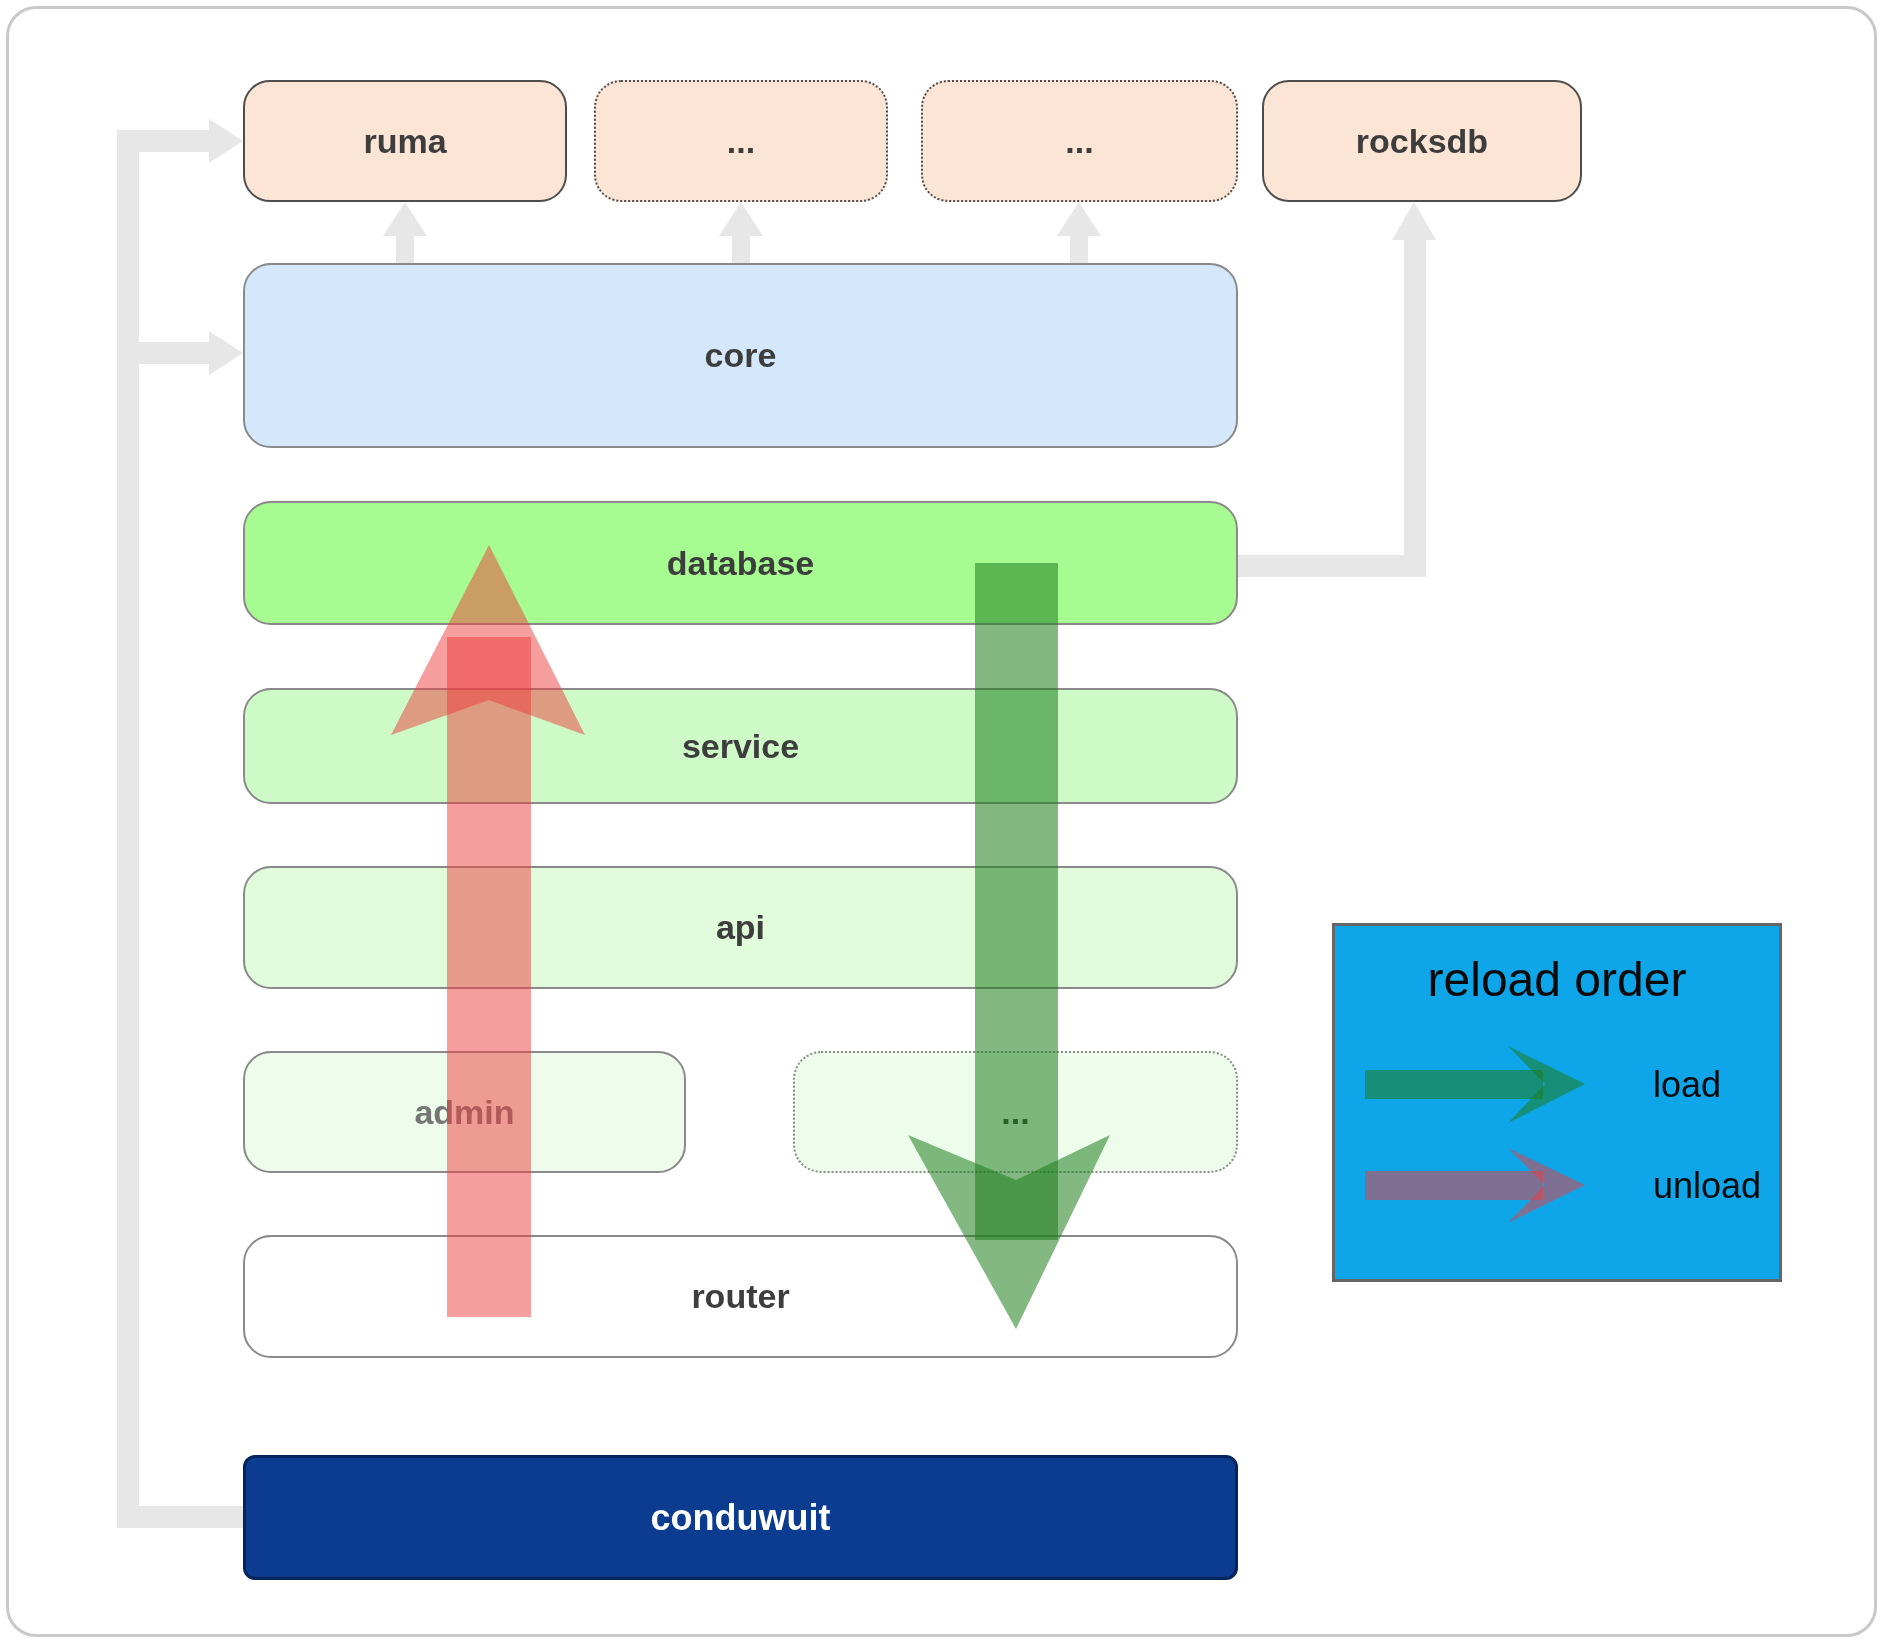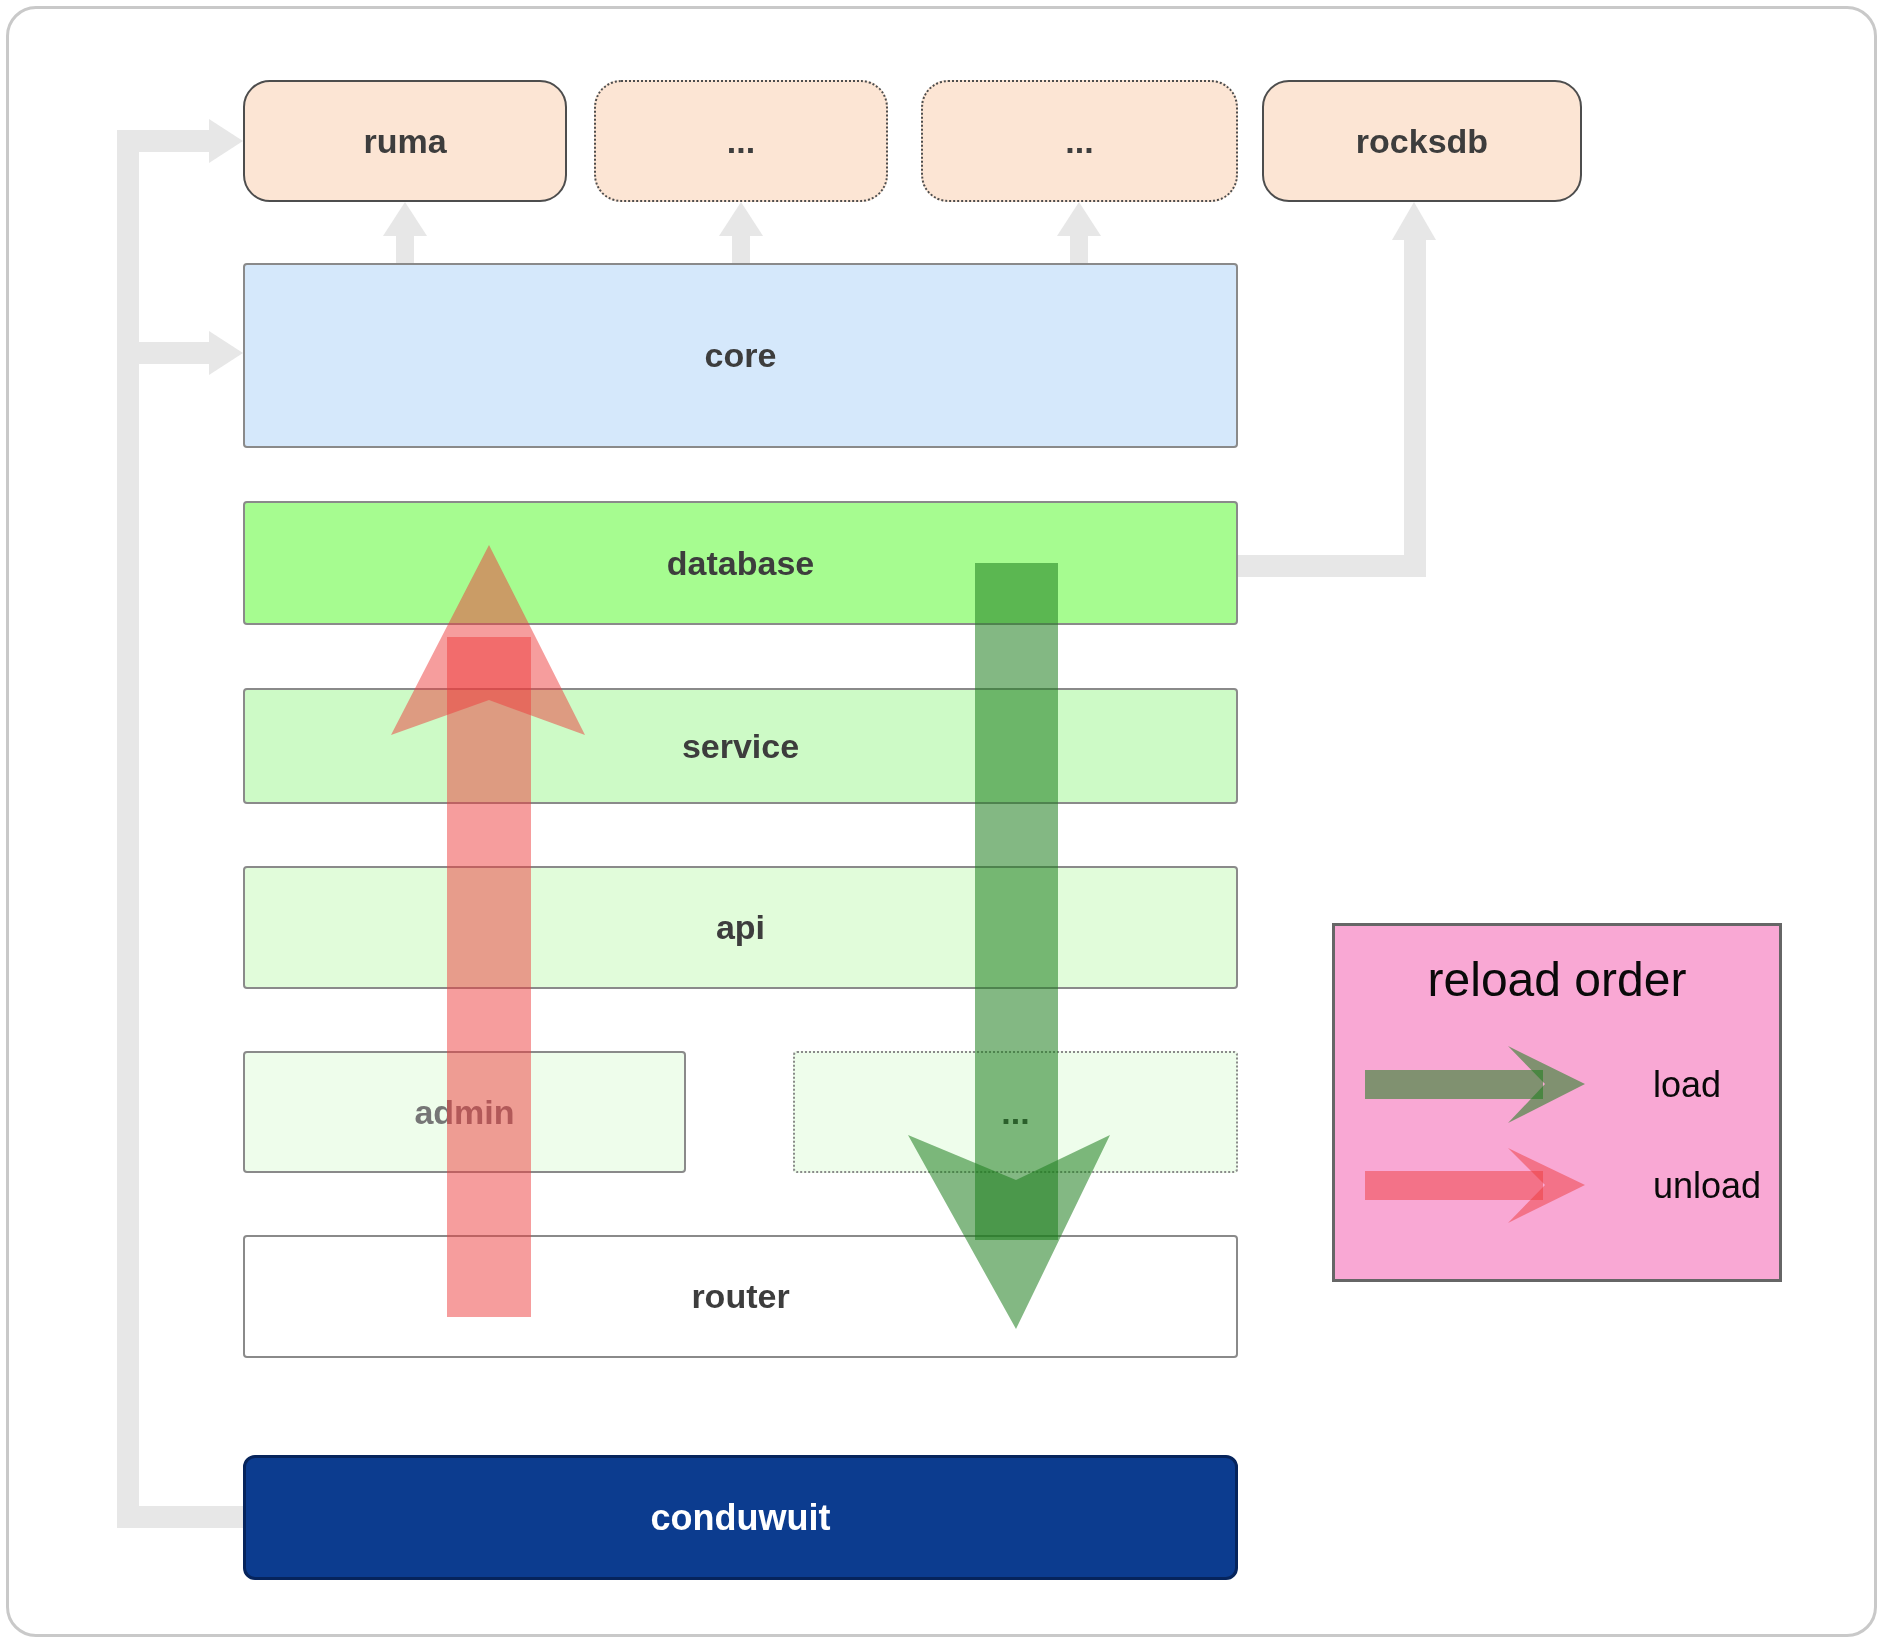--- a/index.html
+++ b/index.html
@@ -3,32 +3,32 @@
 <meta charset="utf-8">
 <style>
   html,body{margin:0;padding:0;background:#ffffff;}
   body{width:1883px;height:1643px;overflow:hidden;font-family:"Liberation Sans",sans-serif;}
   .canvas{position:relative;width:1883px;height:1643px;background:#ffffff;}
   .frame{position:absolute;left:6px;top:6px;right:6px;bottom:6px;border:3px solid #c9c9c9;border-radius:30px;}
   svg.layer{position:absolute;left:0;top:0;width:1883px;height:1643px;pointer-events:none;}
   .connectors{z-index:1;}
   .flows{z-index:3;}
   .box{position:absolute;z-index:2;display:flex;align-items:center;justify-content:center;
-       font-size:34px;font-weight:bold;color:#3d3d3d;border-radius:4px;box-sizing:border-box;}
+       font-size:34px;font-weight:bold;color:#3d3d3d;border-radius:28px;box-sizing:border-box;}
   .module{background:#fce5d4;border:2.5px solid #4d4d4d;border-radius:27px;}
   .module.dotted{border-style:dotted;}
   .core{background:#d5e8fb;border:2px solid #8a8a8a;}
   .database{background:#a6fc90;border:2px solid #8a8a8a;}
   .service{background:#cdfac6;border:2px solid #8a8a8a;}
   .api{background:#e1fcda;border:2px solid #8a8a8a;}
   .adminbox{background:#eefdeb;border:2px solid #8a8a8a;color:#767676;}
   .adminbox.dotted{border-style:dotted;color:#3d3d3d;}
   .router{background:#ffffff;border:2px solid #8a8a8a;}
   .conduwuit{background:#0c3c8f;border:3px solid #06245c;border-radius:12px;color:#ffffff;font-size:36px;}
-  .legend{position:absolute;z-index:2;left:1332px;top:923px;width:450px;height:359px;background:#f9a8d4;
+  .legend{position:absolute;z-index:2;left:1332px;top:923px;width:450px;height:359px;background:#0ea5e9;
           border:3px solid #666;box-sizing:border-box;}
   .legend-title{position:absolute;top:26px;left:0;width:100%;text-align:center;font-size:48px;color:#0a0a0a;}
   .legend-label{position:absolute;font-size:36px;color:#0a0a0a;}
   .legend svg{position:absolute;left:0;top:0;width:450px;height:359px;}
 </style>
 </head>
 <body>
 
 <div class="canvas">
   <div class="frame"></div>

